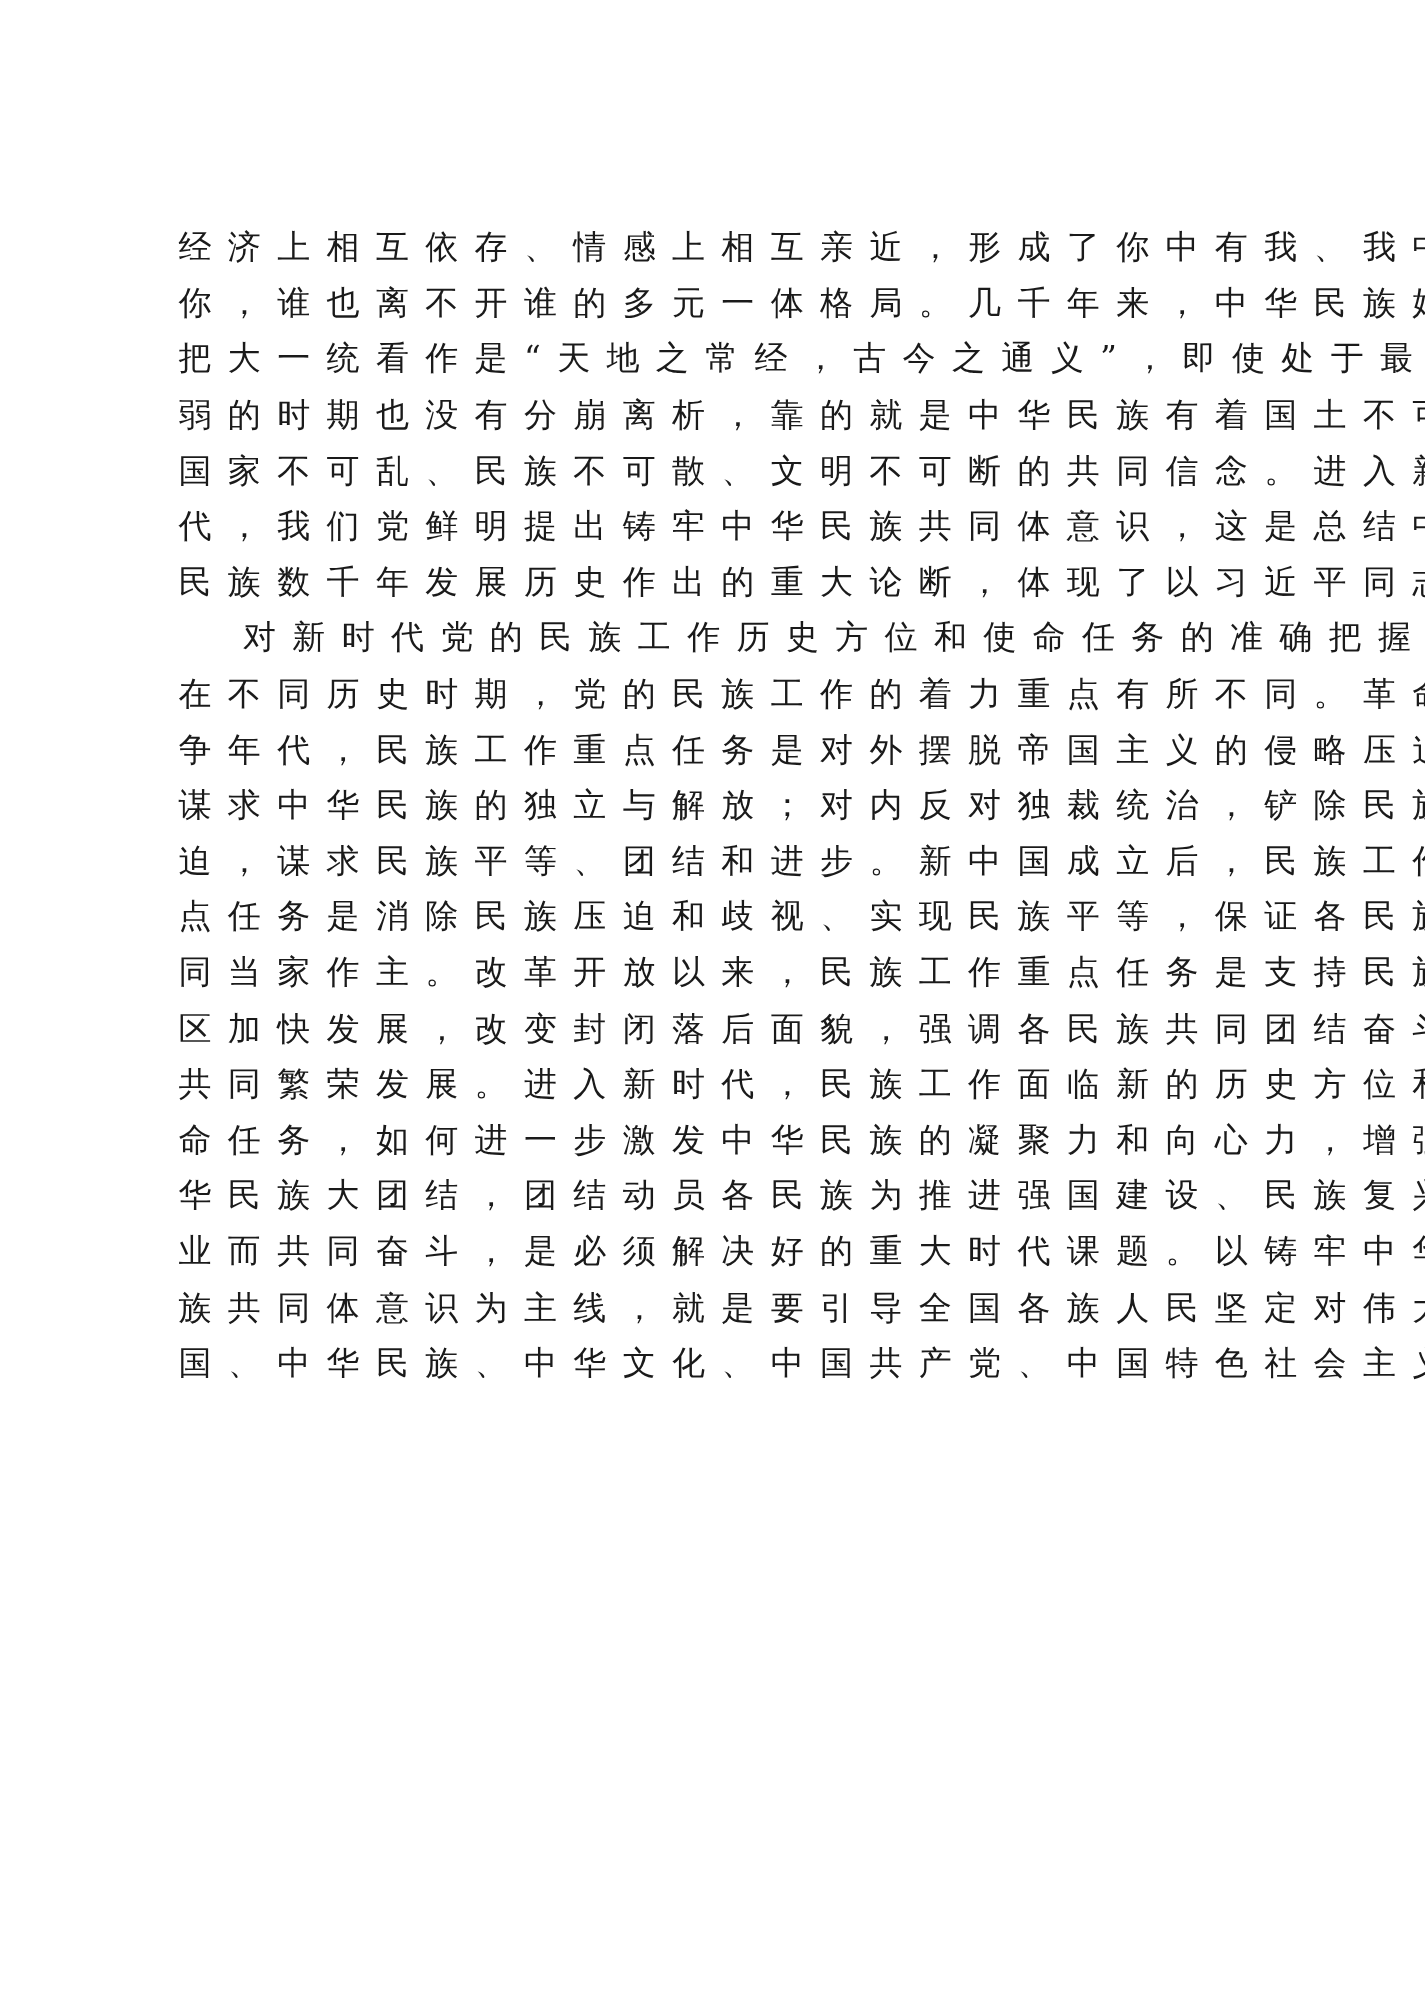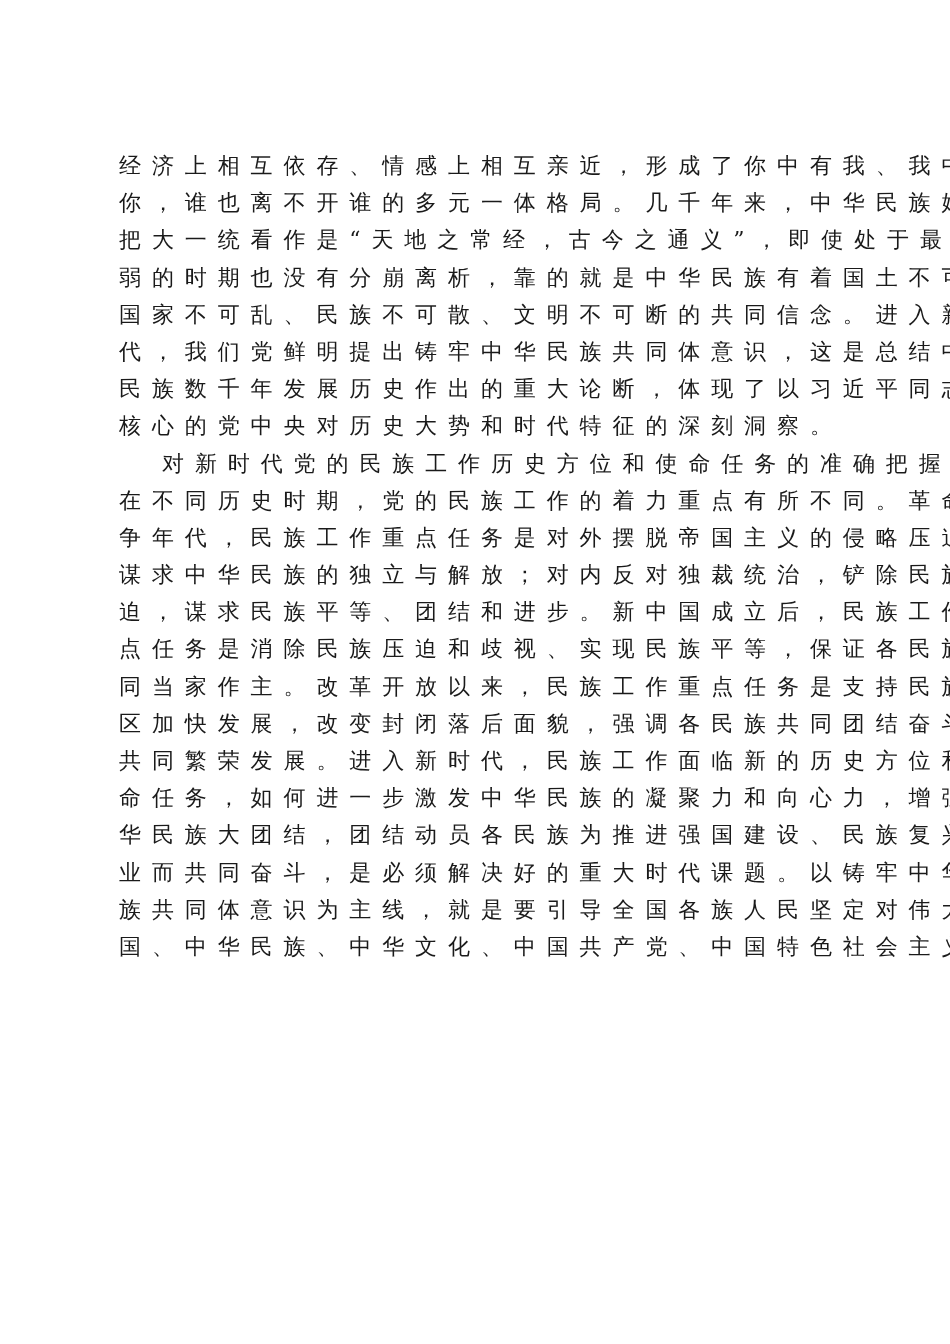--- a/index.html
+++ b/index.html
@@ -47,21 +47,20 @@
 <div class="page">
   <div class="content">
     <div>
       <span class="line">经济上相互依存、情感上相互亲近，形成了你中有我、我中有</span>
       <span class="line">你，谁也离不开谁的多元一体格局。几千年来，中华民族始终</span>
       <span class="line">把大一统看作是“天地之常经，古今之通义”，即使处于最孱</span>
       <span class="line">弱的时期也没有分崩离析，靠的就是中华民族有着国土不可分、</span>
       <span class="line">国家不可乱、民族不可散、文明不可断的共同信念。进入新时</span>
       <span class="line">代，我们党鲜明提出铸牢中华民族共同体意识，这是总结中华</span>
       <span class="line">民族数千年发展历史作出的重大论断，体现了以习近平同志为</span>
-      <span class="line">核心的党中央对历史大势和时代特征的深刻洞察。</span>
     </div>
     <div>
       <span class="line indent">对新时代党的民族工作历史方位和使命任务的准确把握。</span>
       <span class="line">在不同历史时期，党的民族工作的着力重点有所不同。革命战</span>
       <span class="line">争年代，民族工作重点任务是对外摆脱帝国主义的侵略压迫，</span>
       <span class="line">谋求中华民族的独立与解放；对内反对独裁统治，铲除民族压</span>
       <span class="line">迫，谋求民族平等、团结和进步。新中国成立后，民族工作重</span>
       <span class="line">点任务是消除民族压迫和歧视、实现民族平等，保证各民族共</span>
       <span class="line">同当家作主。改革开放以来，民族工作重点任务是支持民族地</span>
       <span class="line">区加快发展，改变封闭落后面貌，强调各民族共同团结奋斗、</span>

